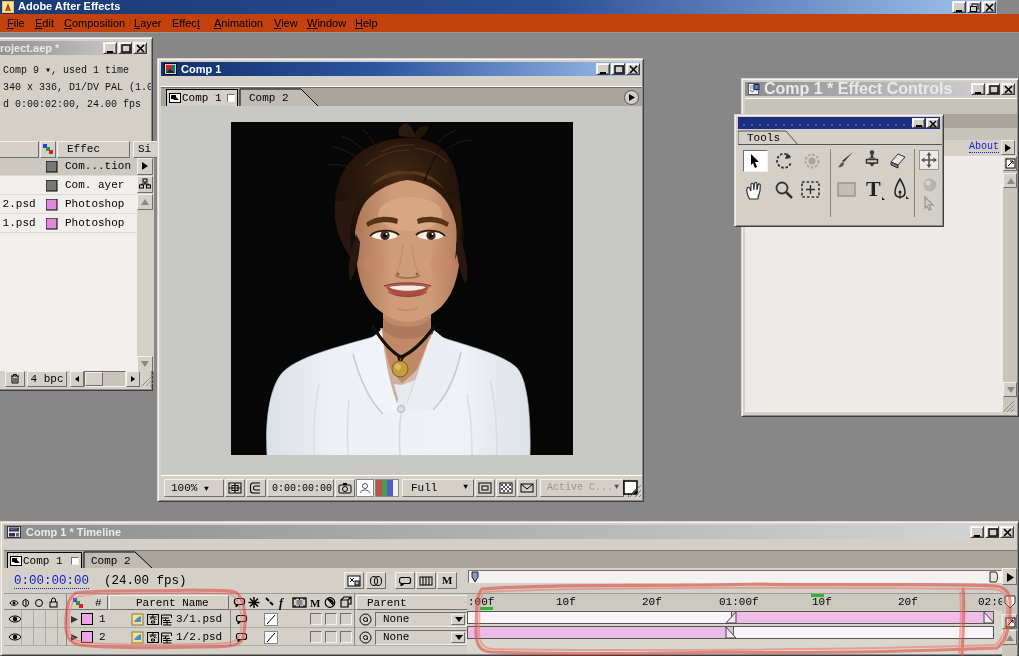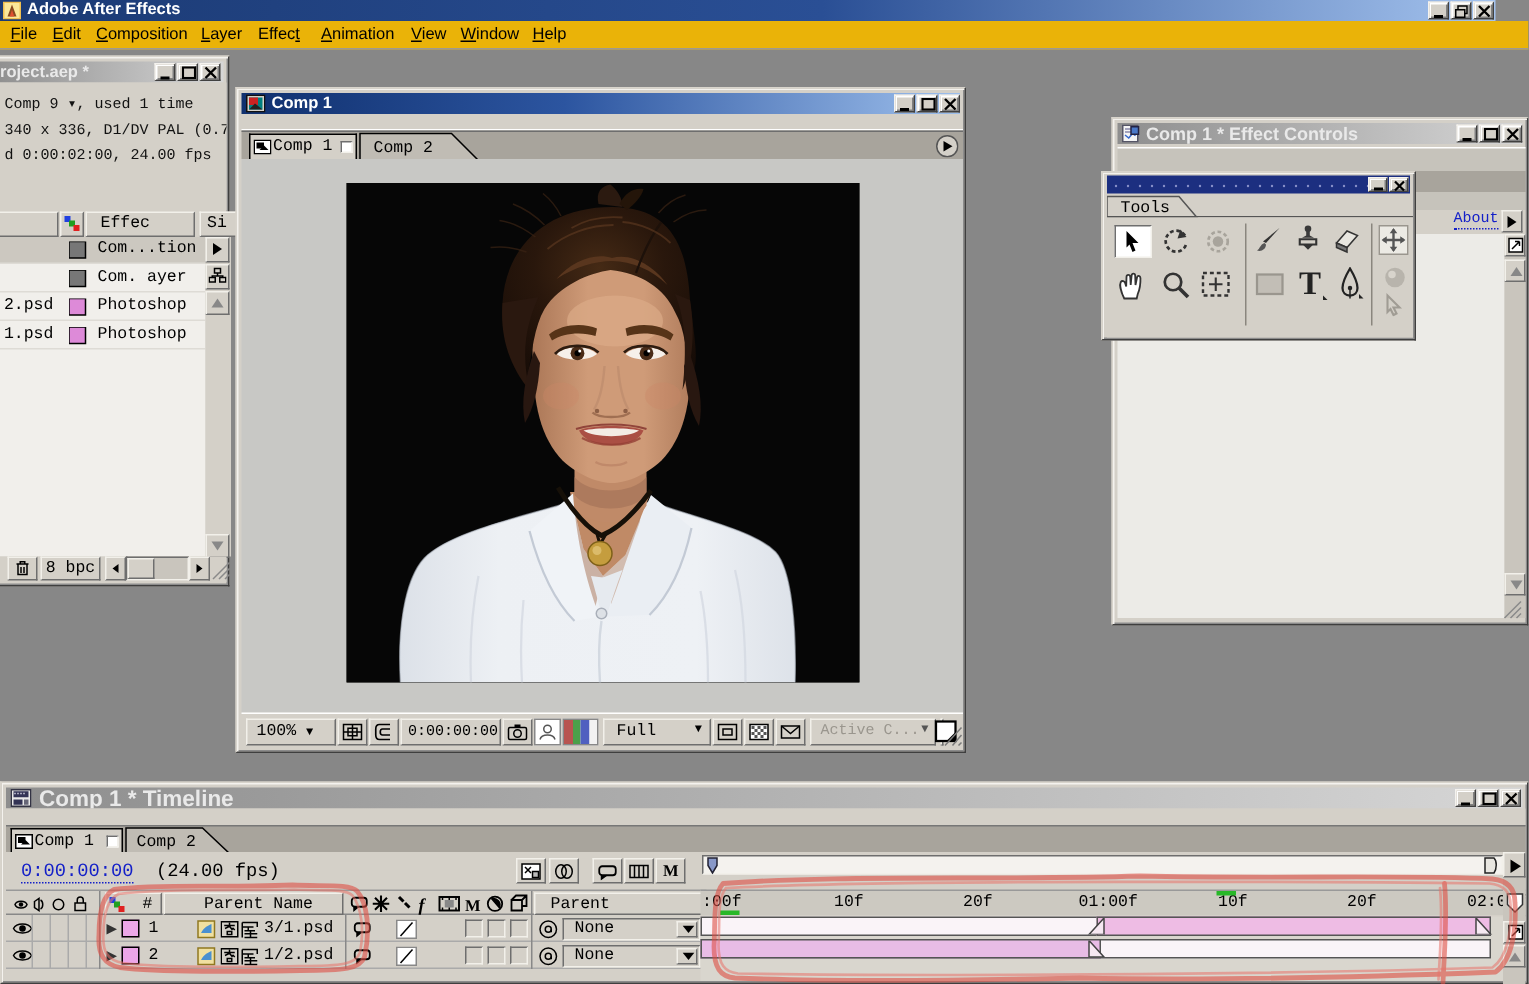--- a/index.html
+++ b/index.html
@@ -47,21 +47,21 @@
         </svg>
       </div>
     <div class="wbtn">
         <svg width="14" height="12">
           <path d="M3,2 L10,9 M10,2 L3,9" stroke="#000" stroke-width="1.6"></path>
         </svg>
       </div>
   </div>
 </div>
 
-<div class="abs t11" style="left:0;top:14px;width:1019px;height:19px;background:#eab308;border-bottom:1px solid #9d9a92;color:#000;">
+<div class="abs t11" style="left:0;top:14px;width:1019px;height:19px;background:#c2410c;border-bottom:1px solid #9d9a92;color:#000;">
   <span class="abs" style="left:7px;top:3px"><u>F</u>ile</span>
   <span class="abs" style="left:35px;top:3px"><u>E</u>dit</span>
   <span class="abs" style="left:64px;top:3px"><u>C</u>omposition</span>
   <span class="abs" style="left:134px;top:3px"><u>L</u>ayer</span>
   <span class="abs" style="left:172px;top:3px">Effec<u>t</u></span>
   <span class="abs" style="left:214px;top:3px"><u>A</u>nimation</span>
   <span class="abs" style="left:274px;top:3px"><u>V</u>iew</span>
   <span class="abs" style="left:307px;top:3px"><u>W</u>indow</span>
   <span class="abs" style="left:355px;top:3px"><u>H</u>elp</span>
 </div>
@@ -83,21 +83,21 @@
       <div class="wbtn">
           <svg width="14" height="12">
             <path d="M3,2 L10,9 M10,2 L3,9" stroke="#000" stroke-width="1.6"></path>
           </svg>
         </div>
     </div>
   </div>
 
   <div class="abs mono" style="left:3px;top:17px;width:157px;height:85px;background:#d4d0c8;font-size:10px;color:#111;white-space:nowrap;overflow:hidden;">
     <div style="margin:9px 0 0 9px;">Comp 9 ▾, used 1 time</div>
-    <div style="margin:6px 0 0 9px;">340 x 336, D1/DV PAL (0.7</div>
+    <div style="margin:6px 0 0 9px;">340 x 336, D1/DV PAL (1.0</div>
     <div style="margin:6px 0 0 9px;">d 0:00:02:00, 24.00 fps</div>
   </div>
 
   <div class="abs" style="left:3px;top:103px;width:157px;height:17px;">
     <div class="rs abs" style="left:0;top:0;width:45px;height:17px;"></div>
     <div class="rs abs" style="left:46px;top:0;width:16px;height:17px;"><svg width="13" height="13" style="margin:1px">
           <rect x="1" y="1" width="4" height="4" fill="#2040e0"></rect>
           <rect x="4" y="4" width="4" height="4" fill="#20a020"></rect>
           <rect x="7" y="7" width="4" height="4" fill="#e02020"></rect>
         </svg></div>
@@ -149,21 +149,21 @@
         </svg></div>
     <div class="rs abs" style="left:0;top:198px;width:16px;height:16px;"><svg width="10" height="8" style="margin:3px 2px">
           <path d="M1,1 L9,1 L5,7 Z" fill="#888"></path>
         </svg></div>
   </div>
 
   <div class="abs" style="left:3px;top:333px;width:157px;height:17px;background:#d4d0c8;">
     <div class="rs abs" style="left:11px;top:0;width:20px;height:16px;"><svg width="12" height="12" style="margin:1px 3px">
           <path d="M2,3 h8 M3,3 v7 h6 v-7 M5,5 v4 M7,5 v4 M4.5,3 v-1.5 h3 v1.5" stroke="#000" fill="none"></path>
         </svg></div>
-    <div class="rs abs mono" style="left:33px;top:0;width:40px;height:16px;font-size:11px;padding-top:1px;text-align:center;">8 bpc</div>
+    <div class="rs abs mono" style="left:33px;top:0;width:40px;height:16px;font-size:11px;padding-top:1px;text-align:center;">4 bpc</div>
     <div class="rs abs" style="left:76px;top:0;width:14px;height:16px;"><svg width="8" height="8" style="margin:3px 2px">
           <path d="M6,1 L2,4 L6,7 Z" fill="#000"></path>
         </svg></div>
     <div class="sk abs" style="left:90px;top:0;width:42px;height:16px;background:#c9c5bd;">
         <div style="width:18px;height:14px;background:#d4d0c8;border:1px solid;border-color:#f2f0ea #6e6e6e #6e6e6e #f2f0ea;"></div>
       </div>
     <div class="rs abs" style="left:132px;top:0;width:14px;height:16px;"><svg width="8" height="8" style="margin:3px 2px">
           <path d="M2,1 L6,4 L2,7 Z" fill="#000"></path>
         </svg></div>
     <svg class="abs" style="left:147px;top:3px" width="13" height="13">
@@ -400,21 +400,21 @@
 </div>
 
 <div class="win" style="left:741px;top:78px;width:278px;height:339px;">
   <div class="tbar inactive" style="top:3px;">
     <svg style="margin-left:3px;" width="12" height="12">
         <rect x="0.5" y="0.5" width="10" height="11" fill="#f4f4f4" stroke="#556"></rect>
         <path d="M2,3 h7 M2,5 h7" stroke="#88a"></path>
         <path d="M2,7 l2.5,2 2.5,-3 2,1.5" stroke="#36c" fill="none"></path>
         <rect x="6" y="1.5" width="5" height="5" fill="#4a78c8" stroke="#224"></rect>
       </svg>
-    <span style="margin-left:4px;font-size:12px;">Comp 1 * Effect Controls</span>
+    <span style="margin-left:4px;font-size:16px;">Comp 1 * Effect Controls</span>
     <div class="wbtns" style="right:0px;top:1px;">
       <div class="wbtn">
           <svg width="14" height="12">
             <rect x="3" y="8" width="6" height="2" fill="#000"></rect>
           </svg>
         </div>
       <div class="wbtn">
           <svg width="14" height="12">
             <rect x="3" y="2" width="8" height="7" fill="none" stroke="#000" stroke-width="1.4"></rect>
           </svg>
@@ -591,21 +591,21 @@
 
 <div class="win" style="left:0px;top:521px;width:1019px;height:135px;">
   <div class="tbar inactive" style="top:3px;">
     <svg style="margin-left:3px;" width="14" height="12">
         <rect x="0.5" y="0.5" width="13" height="11" fill="#e8e8e8" stroke="#334"></rect>
         <rect x="2" y="1.5" width="10" height="4" fill="#335"></rect>
         <path d="M2.5,2.5 h1 v1 h-1 Z M4.5,2.5 h1 v1 h-1 Z M6.5,2.5 h1 v1 h-1 Z M8.5,2.5 h1 v1 h-1 Z" fill="#ccd"></path>
         <rect x="2" y="7" width="6" height="3.5" fill="#335"></rect>
         <rect x="9" y="7" width="3" height="3.5" fill="#667"></rect>
       </svg>
-    <span style="margin-left:5px;font-size:15px;">Comp 1 * Timeline</span>
+    <span style="margin-left:5px;font-size:11px;">Comp 1 * Timeline</span>
     <div class="wbtns" style="right:1px;top:1px;">
       <div class="wbtn">
           <svg width="14" height="12">
             <rect x="3" y="8" width="6" height="2" fill="#000"></rect>
           </svg>
         </div>
       <div class="wbtn">
           <svg width="14" height="12">
             <rect x="3" y="2" width="8" height="7" fill="none" stroke="#000" stroke-width="1.4"></rect>
           </svg>

